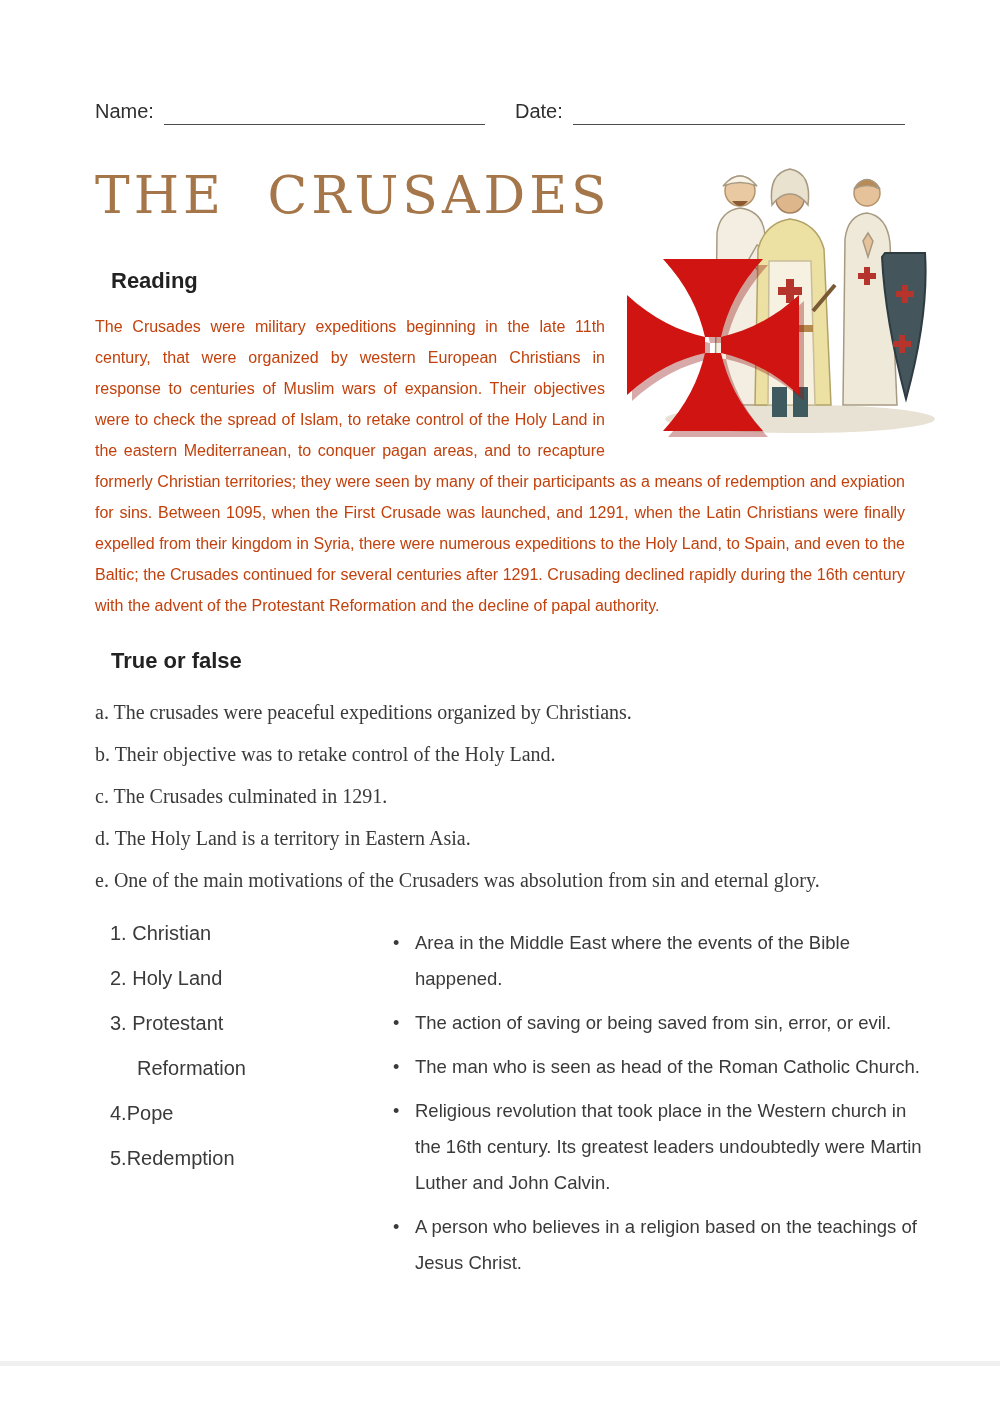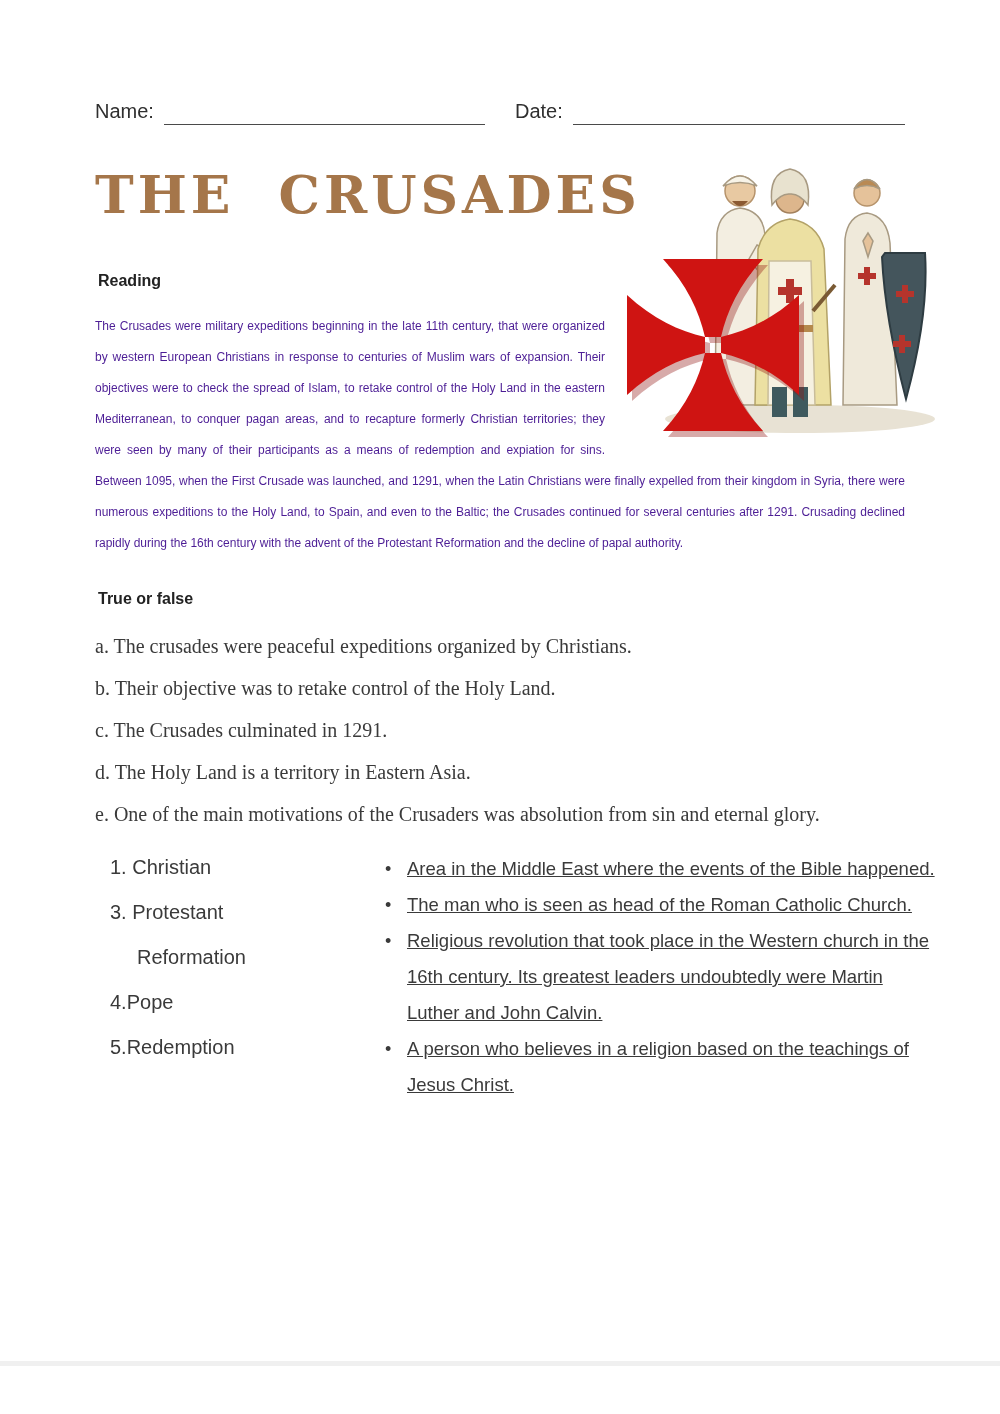--- a/index.html
+++ b/index.html
@@ -14,49 +14,49 @@
   .name-row { padding-top:100px; display:flex; gap:30px; font-size:20px; color:#2f2f2f; }
   .field { display:flex; flex:1; align-items:flex-end; gap:10px; }
   .field .label { white-space:nowrap; padding-bottom:2px; }
   .field .line { flex:1; border-bottom:1.6px solid #4a4a4a; height:22px; }
 
   
   .illu-float { float:right; width:330px; height:300px; margin:28px -30px 8px 0; }
 
   
   h1.title {
-    margin:40px 0 0 0; font-family:"DejaVu Serif", serif; font-weight:700;
+    margin:40px 0 0 0; font-family:"DejaVu Serif", serif; font-weight:400;
     font-size:52px; line-height:60px; letter-spacing:4px; word-spacing:22px;
     color:#a5764a; white-space:nowrap;
   }
 
-  h2.sec { margin:3px; font-size:16px; font-weight:bold; color:#222; line-height:28px; }
+  h2.sec { margin:16px; font-size:22px; font-weight:bold; color:#222; line-height:28px; }
   h2.reading-h { margin-top:42px; }
   h2.tf-h { margin-top:26px; }
   h2.match-h { margin-top:26px; }
 
   p.read {
-    margin:16px 0 0 0; font-size:12px; line-height:31px;
-    text-align:justify; color:#4c1d95;
+    margin:16px 0 0 0; font-size:16px; line-height:31px;
+    text-align:justify; color:#c2410c;
   }
 
   .tf-list { margin-top:12px;font-family:Liberation Serif, serif; }
   .tf-list p { margin:0; font-size:20px; line-height:42px; color:#3a3a3a; }
 
   .match-row { display:flex; margin-top:10px; }
   .words {
     width:195px; padding-left:15px; margin-right:55px;
     font-size:20px; color:#3a3a3a;
   }
   .words p { margin:0; line-height:45px; padding-left:27px; text-indent:-27px; }
   .defs {
     flex:1; margin:6px -35px 0 0; padding-left:25px;
     font-size:18.5px; line-height:36px; color:#3a3a3a; list-style:none;
   }
-  .defs li { position:relative; padding-left:22px; margin:0;text-decoration:underline; }
+  .defs li { position:relative; padding-left:22px; margin:8px; }
   .defs li::before { content:"\2022"; position:absolute; left:0; top:0; font-size:18px; }
 
   
   .lw-logo { position:absolute; top:1370px; right:16px; display:flex; align-items:center; gap:3px; }
   .lw-grid { display:grid; grid-template-columns:15px 15px; grid-auto-rows:15px; gap:2px; }
   .lw-grid .sq {
     border-radius:3px; color:#fff; font-size:10px; font-weight:bold;
     display:flex; align-items:center; justify-content:center; line-height:1;
   }
   .sq-l { background:#4a90d2; } .sq-i { background:#5cb548; }
@@ -152,26 +152,28 @@
       <p>a. The crusades were peaceful expeditions organized by Christians.</p>
       <p>b. Their objective was to retake control of the Holy Land.</p>
       <p>c. The Crusades culminated in 1291.</p>
       <p>d. The Holy Land is a territory in Eastern Asia.</p>
       <p>e. One of the main motivations of the Crusaders was absolution from sin and eternal glory.</p>
     </div>
 
     <div class="match-row">
       <div class="words">
         <p>1. Christian</p>
+        <p>2. Holy Land</p>
         <p>3. Protestant Reformation</p>
         <p>4.Pope</p>
         <p>5.Redemption</p>
       </div>
       <ul class="defs">
         <li>Area in the Middle East where the events of the Bible happened.</li>
+        <li>The action of saving or being saved from sin, error, or evil.</li>
         <li>The man who is seen as head of the Roman Catholic Church.</li>
         <li>Religious revolution that took place in the Western church in the 16th century. Its greatest leaders undoubtedly were Martin Luther and John Calvin.</li>
         <li>A person who believes in a religion based on the teachings of Jesus Christ.</li>
       </ul>
     </div>
 
   </div>
 
   <div class="lw-logo">
     <div class="lw-grid">

